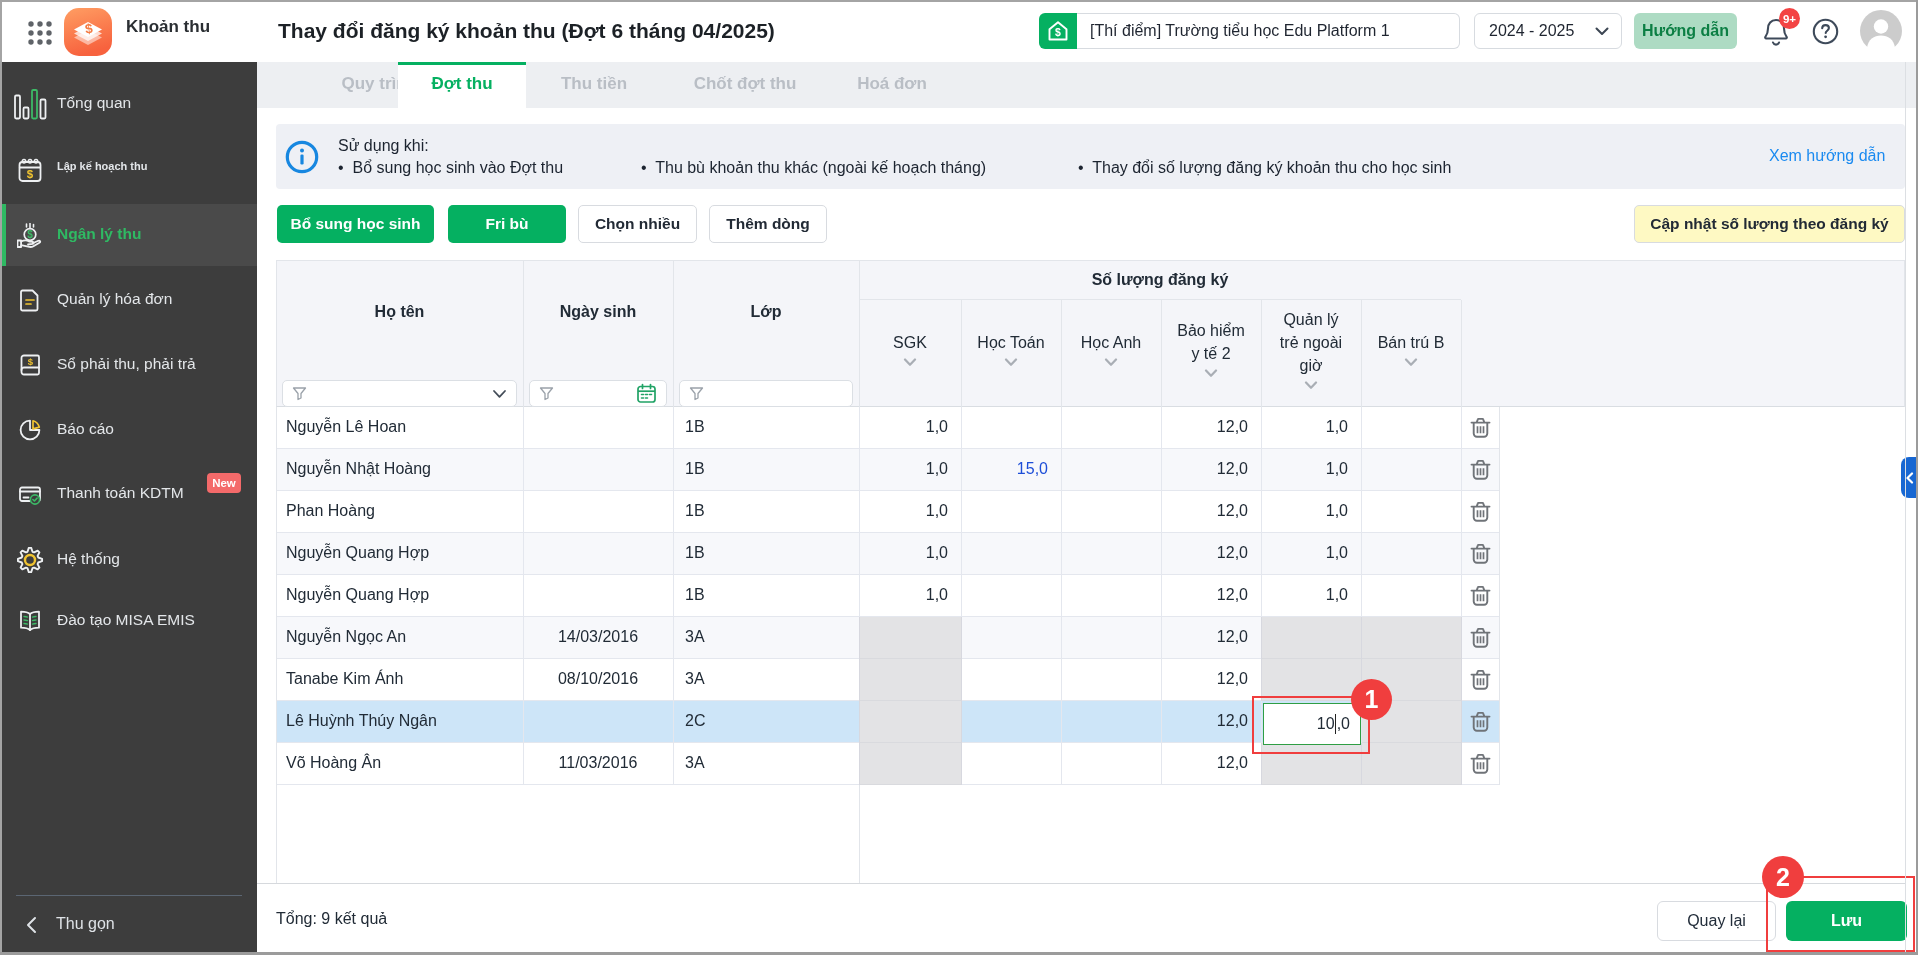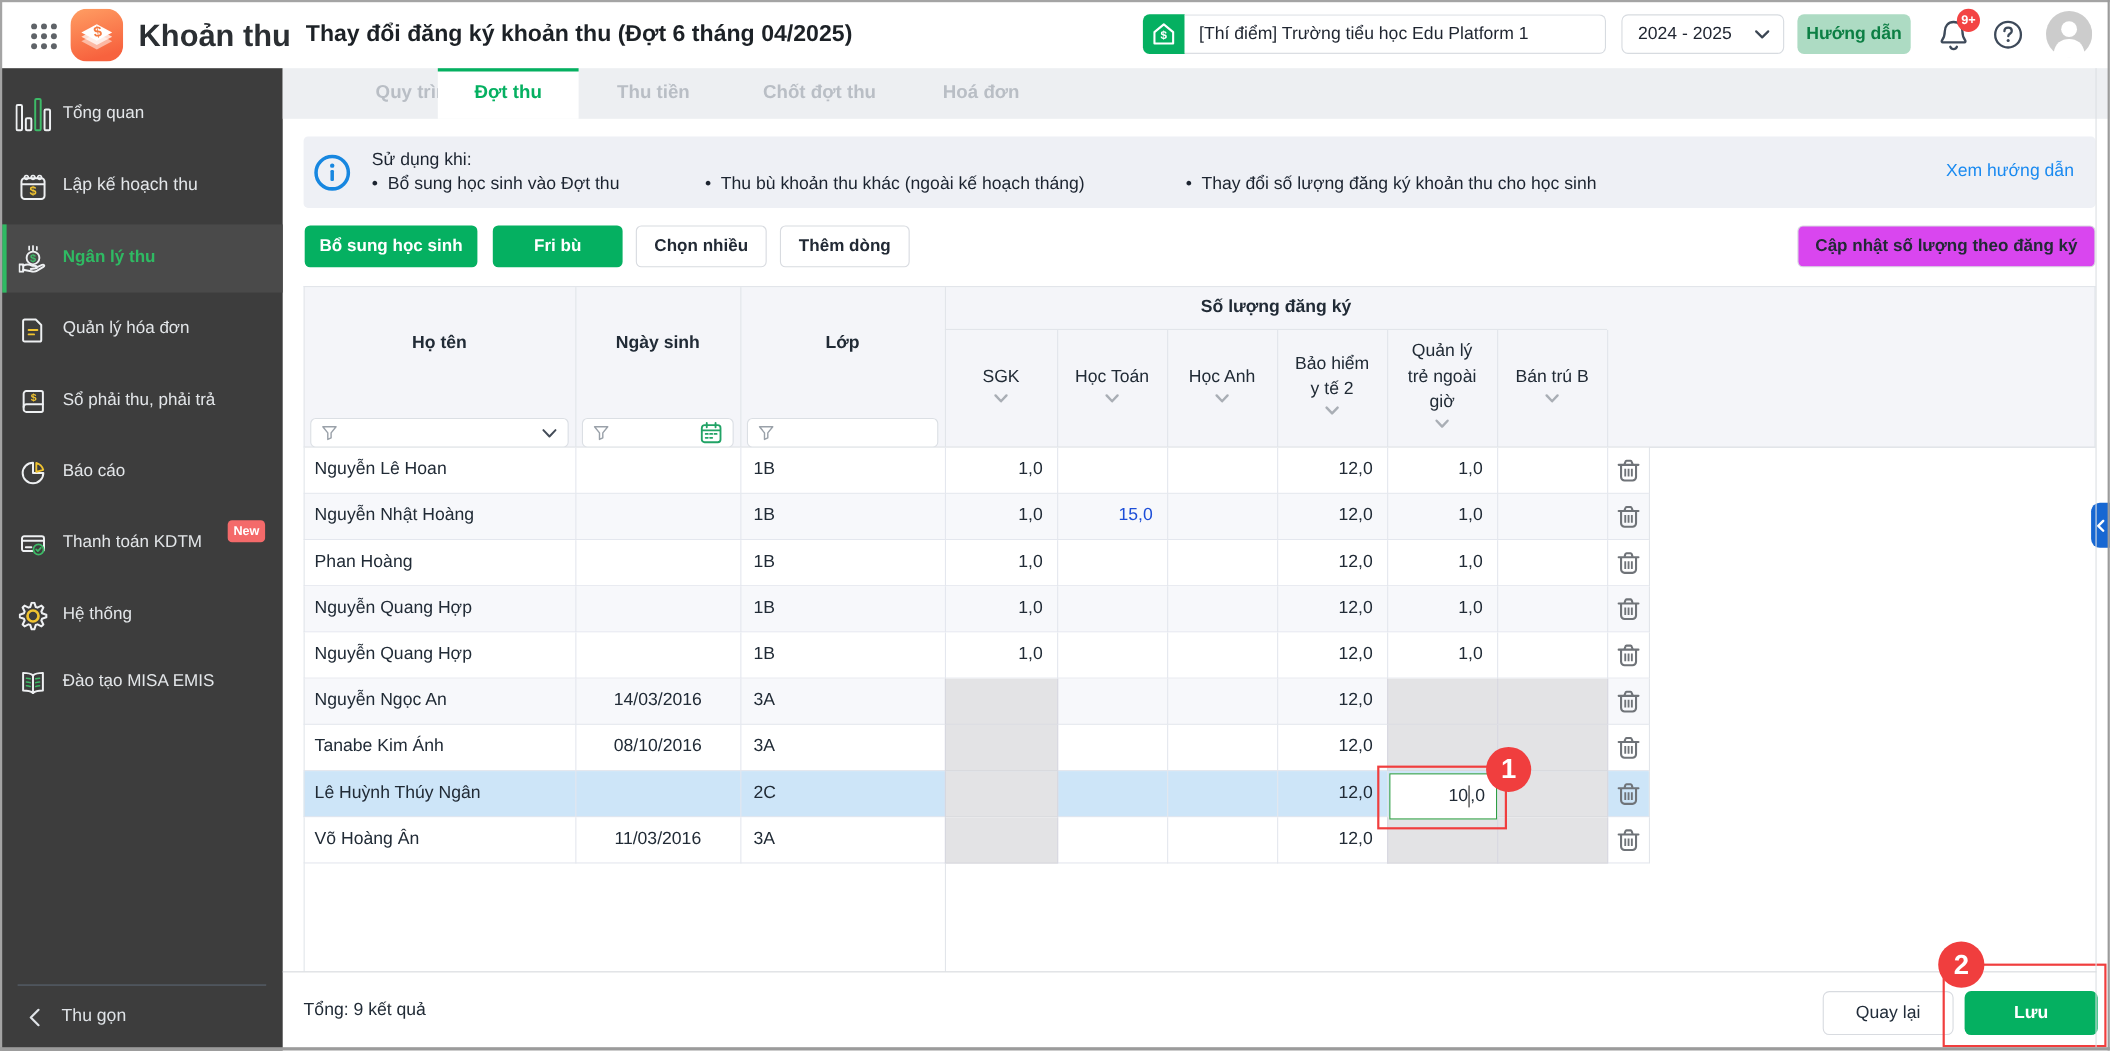--- a/index.html
+++ b/index.html
@@ -28,21 +28,21 @@
 <stop offset="0" stop-color="#ff9e63"></stop>
           <stop offset="1" stop-color="#f7623e"></stop>
         </linearGradient>
       </defs>
 <rect x="0" y="0" width="48" height="48" rx="15" fill="url(#lg)"></rect>
 <path d="M24 37 L10 29.5 L24 22 L38 29.5 Z" fill="#ffffff" opacity="0.5"></path>
 <path d="M24 33 L10 25.5 L24 18 L38 25.5 Z" fill="#ffffff" opacity="0.75"></path>
 <path d="M24 29 L10 21.5 L24 14 L38 21.5 Z" fill="#ffffff"></path>
 <text x="25" y="25.5" font-size="13.5" font-weight="bold" fill="#f57b42" text-anchor="middle" font-family="Liberation Sans" transform="rotate(-8 24 22)">$</text>
 </svg>
-<div class="abs b" style="left:126px;top:17px;font-size:28px;color:#2b2f33">Khoản thu</div>
+<div class="abs b" style="left:126px;top:17px;font-size:17px;color:#2b2f33">Khoản thu</div>
 <div class="abs b" style="left:278px;top:19px;font-size:21px;color:#1c2126">Thay đổi đăng ký khoản thu (Đợt 6 tháng 04/2025)</div>
 <div class="abs" style="left:1039px;top:13px;width:38px;height:36px;background:#05b061;border-radius:6px 0 0 6px;display:flex;align-items:center;justify-content:center">
 <svg width="24" height="24" viewBox="0 0 24 24" fill="none" stroke="#fff" stroke-width="1.9" stroke-linejoin="round" stroke-linecap="round">
 <path d="M3.5 10.2 L12 3.2 L20.5 10.2 V20.5 H3.5 Z"></path>
 <text x="12" y="16.8" font-size="10.5" font-weight="bold" fill="#fff" stroke="none" text-anchor="middle" font-family="Liberation Sans">$</text>
       </svg>
     </div>
 <div class="abs" style="left:1077px;top:13px;width:383px;height:36px;background:#fff;border:1px solid #d7dbe0;border-left:none;border-radius:0 6px 6px 0;display:flex;align-items:center;padding-left:13px;font-size:16px;color:#1f2530">[Thí điểm] Trường tiểu học Edu Platform 1</div>
 <div class="abs" style="left:1474px;top:13px;width:148px;height:36px;background:#fff;border:1px solid #d7dbe0;border-radius:6px;display:flex;align-items:center;justify-content:space-between;padding:0 12px 0 14px;font-size:16px;color:#1f2530">
       <span>2024 - 2025</span>
@@ -73,21 +73,21 @@
 <rect x="18" y="1" width="5" height="28.5" rx="1.2" stroke="#3dba67" stroke-width="1.8" fill="none"></rect>
 <rect x="26.5" y="10.5" width="5" height="19" rx="1.2" stroke="#eef0f2" stroke-width="1.8" fill="none" stroke-linecap="round" stroke-linejoin="round"></rect>
     </svg>
 <div class="abs" style="left:57px;top:94px;font-size:15.5px;color:#e3e6e9;font-weight:normal">Tổng quan</div>
 <svg class="abs" style="left:18px;top:158px" width="24" height="25" viewBox="0 0 24 25">
       <rect x="1.5" y="4" width="21" height="19" rx="3" stroke="#eef0f2" stroke-width="1.8" fill="none" stroke-linecap="round" stroke-linejoin="round"></rect>
 <path d="M1.8 9.5 h20.4" stroke="#eef0f2" stroke-width="1.8" fill="none" stroke-linecap="round" stroke-linejoin="round"></path>
 <path d="M6 1.5 a1.8 1.8 0 1 0 0.01 0 M12 1.5 a1.8 1.8 0 1 0 0.01 0 M18 1.5 a1.8 1.8 0 1 0 0.01 0" stroke="#eef0f2" stroke-width="1.5" fill="none"></path>
 <text x="12" y="19.5" font-size="11.5" font-weight="bold" fill="#f0c330" text-anchor="middle" font-family="Liberation Sans">$</text>
     </svg>
-<div class="abs" style="left:57px;top:160px;font-size:16px;color:#e3e6e9;font-weight:normal">Lập kế hoạch thu</div>
+<div class="abs" style="left:57px;top:160px;font-size:11px;color:#e3e6e9;font-weight:bold">Lập kế hoạch thu</div>
 <div class="abs" style="left:0;top:204px;width:257px;height:62px;background:#4a4a4a"></div>
 <div class="abs" style="left:2px;top:204px;width:4px;height:62px;background:#2fba63"></div>
 <svg class="abs" style="left:17px;top:223px" width="26" height="25" viewBox="0 0 26 25">
       <path d="M9.5 1 v3 M13 0.5 v4.5 M16.5 1.5 v2.5" stroke="#eef0f2" stroke-width="1.6" fill="none" stroke-linecap="round"></path>
 <circle cx="13" cy="11.5" r="5.8" stroke="#eef0f2" stroke-width="1.7" fill="none"></circle>
 <text x="13" y="15.3" font-size="10" font-weight="bold" fill="#3dba67" text-anchor="middle" font-family="Liberation Sans">$</text>
 <rect x="0.5" y="17.5" width="3.6" height="6.5" stroke="#eef0f2" stroke-width="1.8" fill="none" stroke-linecap="round" stroke-linejoin="round"></rect>
 <path d="M4.1 18.5 c3-1.5 5.5-1.6 8 0 l3.8 0.4 c1.3 0.3 1.3 1.9-0.3 2 l-4.6 0.6 M15.8 20.3 l5.4-2.5 c1.8-0.7 2.7 0.9 1.2 1.9 l-6 3.5 c-1.6 0.9-3.6 1-5.2 0.4 l-7.1-1.4" stroke="#eef0f2" stroke-width="1.8" fill="none" stroke-linecap="round" stroke-linejoin="round"></path>
     </svg>
 <div class="abs" style="left:57px;top:225px;font-size:15.5px;color:#2fba63;font-weight:bold">Ngân lý thu</div>
@@ -148,21 +148,21 @@
     </svg>
 <div class="abs" style="left:338px;top:137px;font-size:16px;color:#1c2430">Sử dụng khi:</div>
 <div class="abs" style="left:338px;top:159px;font-size:16px;color:#1c2430">•&nbsp; Bổ sung học sinh vào Đợt thu</div>
 <div class="abs" style="left:641px;top:159px;font-size:16px;color:#1c2430">•&nbsp; Thu bù khoản thu khác (ngoài kế hoạch tháng)</div>
 <div class="abs" style="left:1078px;top:159px;font-size:16px;color:#1c2430">•&nbsp; Thay đổi số lượng đăng ký khoản thu cho học sinh</div>
 <div class="abs" style="left:1769px;top:147px;font-size:16px;color:#1a8af0">Xem hướng dẫn</div>
 <div class="abs b" style="left:277px;top:205px;width:157px;height:38px;background:#05b061;border-radius:5px;color:#fff;font-size:15.5px;display:flex;align-items:center;justify-content:center">Bổ sung học sinh</div>
 <div class="abs b" style="left:448px;top:205px;width:118px;height:38px;background:#05b061;border-radius:5px;color:#fff;font-size:15.5px;display:flex;align-items:center;justify-content:center">Fri bù</div>
 <div class="abs b" style="left:578px;top:205px;width:119px;height:38px;background:#fff;border:1px solid #d8dbe0;border-radius:5px;color:#222a35;font-size:15.5px;display:flex;align-items:center;justify-content:center">Chọn nhiều</div>
 <div class="abs b" style="left:709px;top:205px;width:118px;height:38px;background:#fff;border:1px solid #d8dbe0;border-radius:5px;color:#222a35;font-size:15.5px;display:flex;align-items:center;justify-content:center">Thêm dòng</div>
-<div class="abs b" style="left:1634px;top:205px;width:271px;height:38px;background:#d946ef;border:1px solid #d8dbe0;border-radius:5px;color:#222a35;font-size:15.5px;display:flex;align-items:center;justify-content:center">Cập nhật số lượng theo đăng ký</div>
+<div class="abs b" style="left:1634px;top:205px;width:271px;height:38px;background:#fef9c3;border:1px solid #d8dbe0;border-radius:5px;color:#222a35;font-size:15.5px;display:flex;align-items:center;justify-content:center">Cập nhật số lượng theo đăng ký</div>
 <div class="abs" style="left:276px;top:260px;width:1629px;height:147px;background:#f4f5f9;border:1px solid #e2e5ea;border-bottom:1px solid #d9dde2"></div>
 <div class="abs" style="left:859px;top:299px;width:602px;height:1px;background:#e2e5ea"></div>
 <div class="abs" style="left:523px;top:261px;width:1px;height:146px;background:#e2e5ea"></div>
 <div class="abs" style="left:673px;top:261px;width:1px;height:146px;background:#e2e5ea"></div>
 <div class="abs" style="left:859px;top:261px;width:1px;height:146px;background:#e2e5ea"></div>
 <div class="abs" style="left:961px;top:300px;width:1px;height:107px;background:#e2e5ea"></div>
 <div class="abs" style="left:1061px;top:300px;width:1px;height:107px;background:#e2e5ea"></div>
 <div class="abs" style="left:1161px;top:300px;width:1px;height:107px;background:#e2e5ea"></div>
 <div class="abs" style="left:1261px;top:300px;width:1px;height:107px;background:#e2e5ea"></div>
 <div class="abs" style="left:1361px;top:300px;width:1px;height:107px;background:#e2e5ea"></div>

